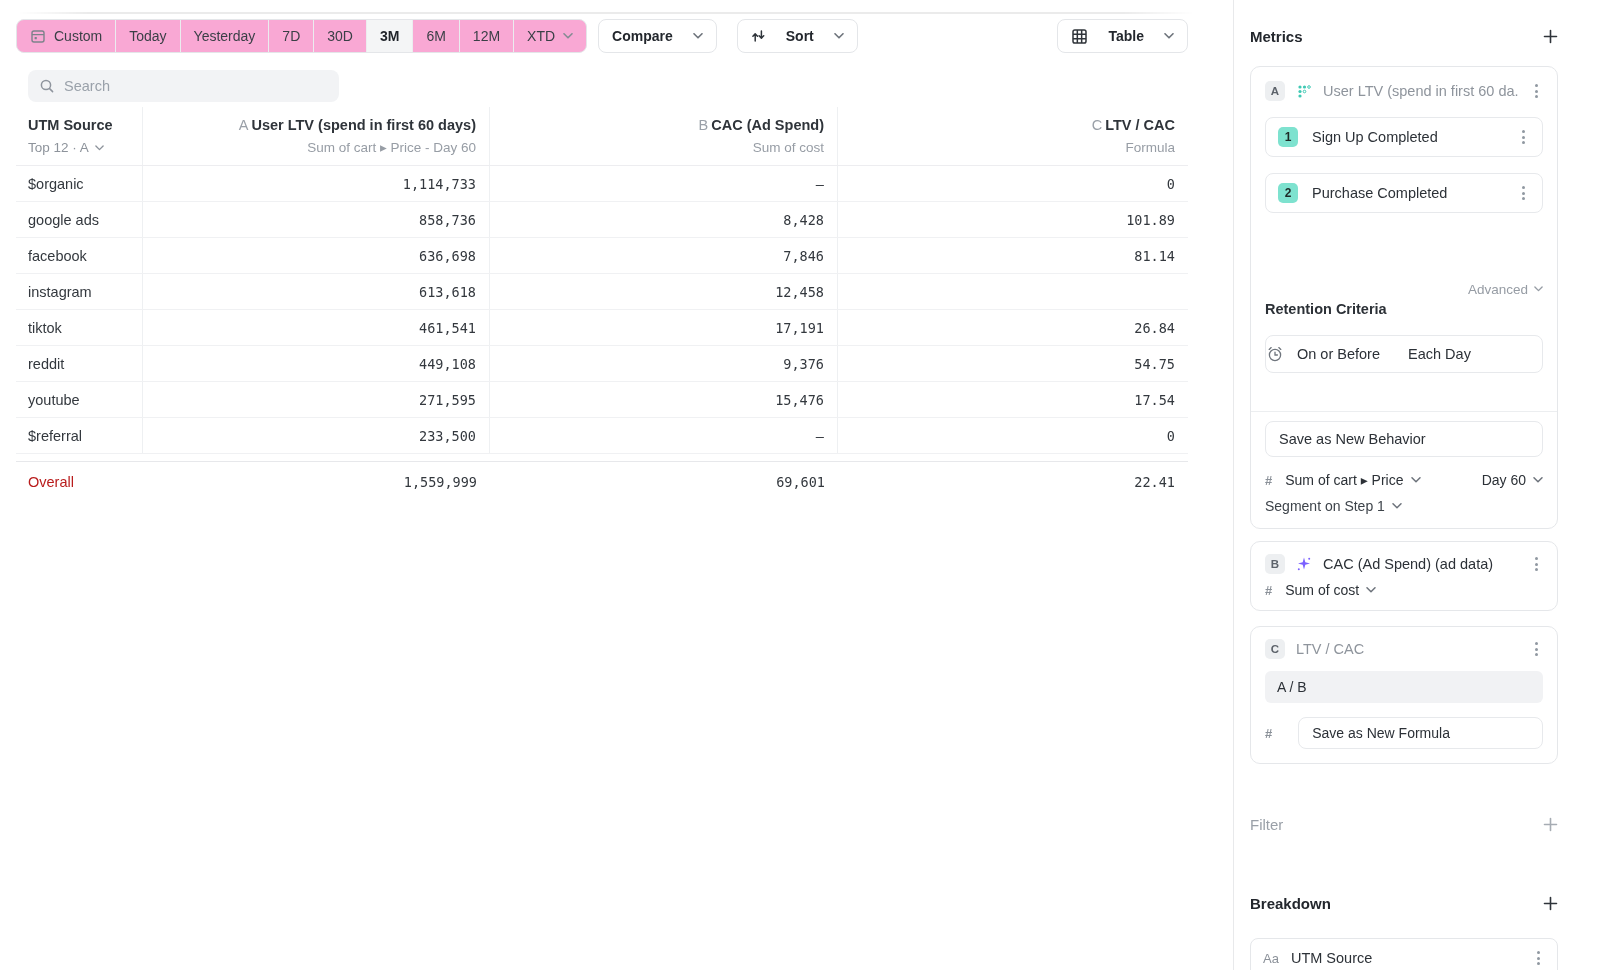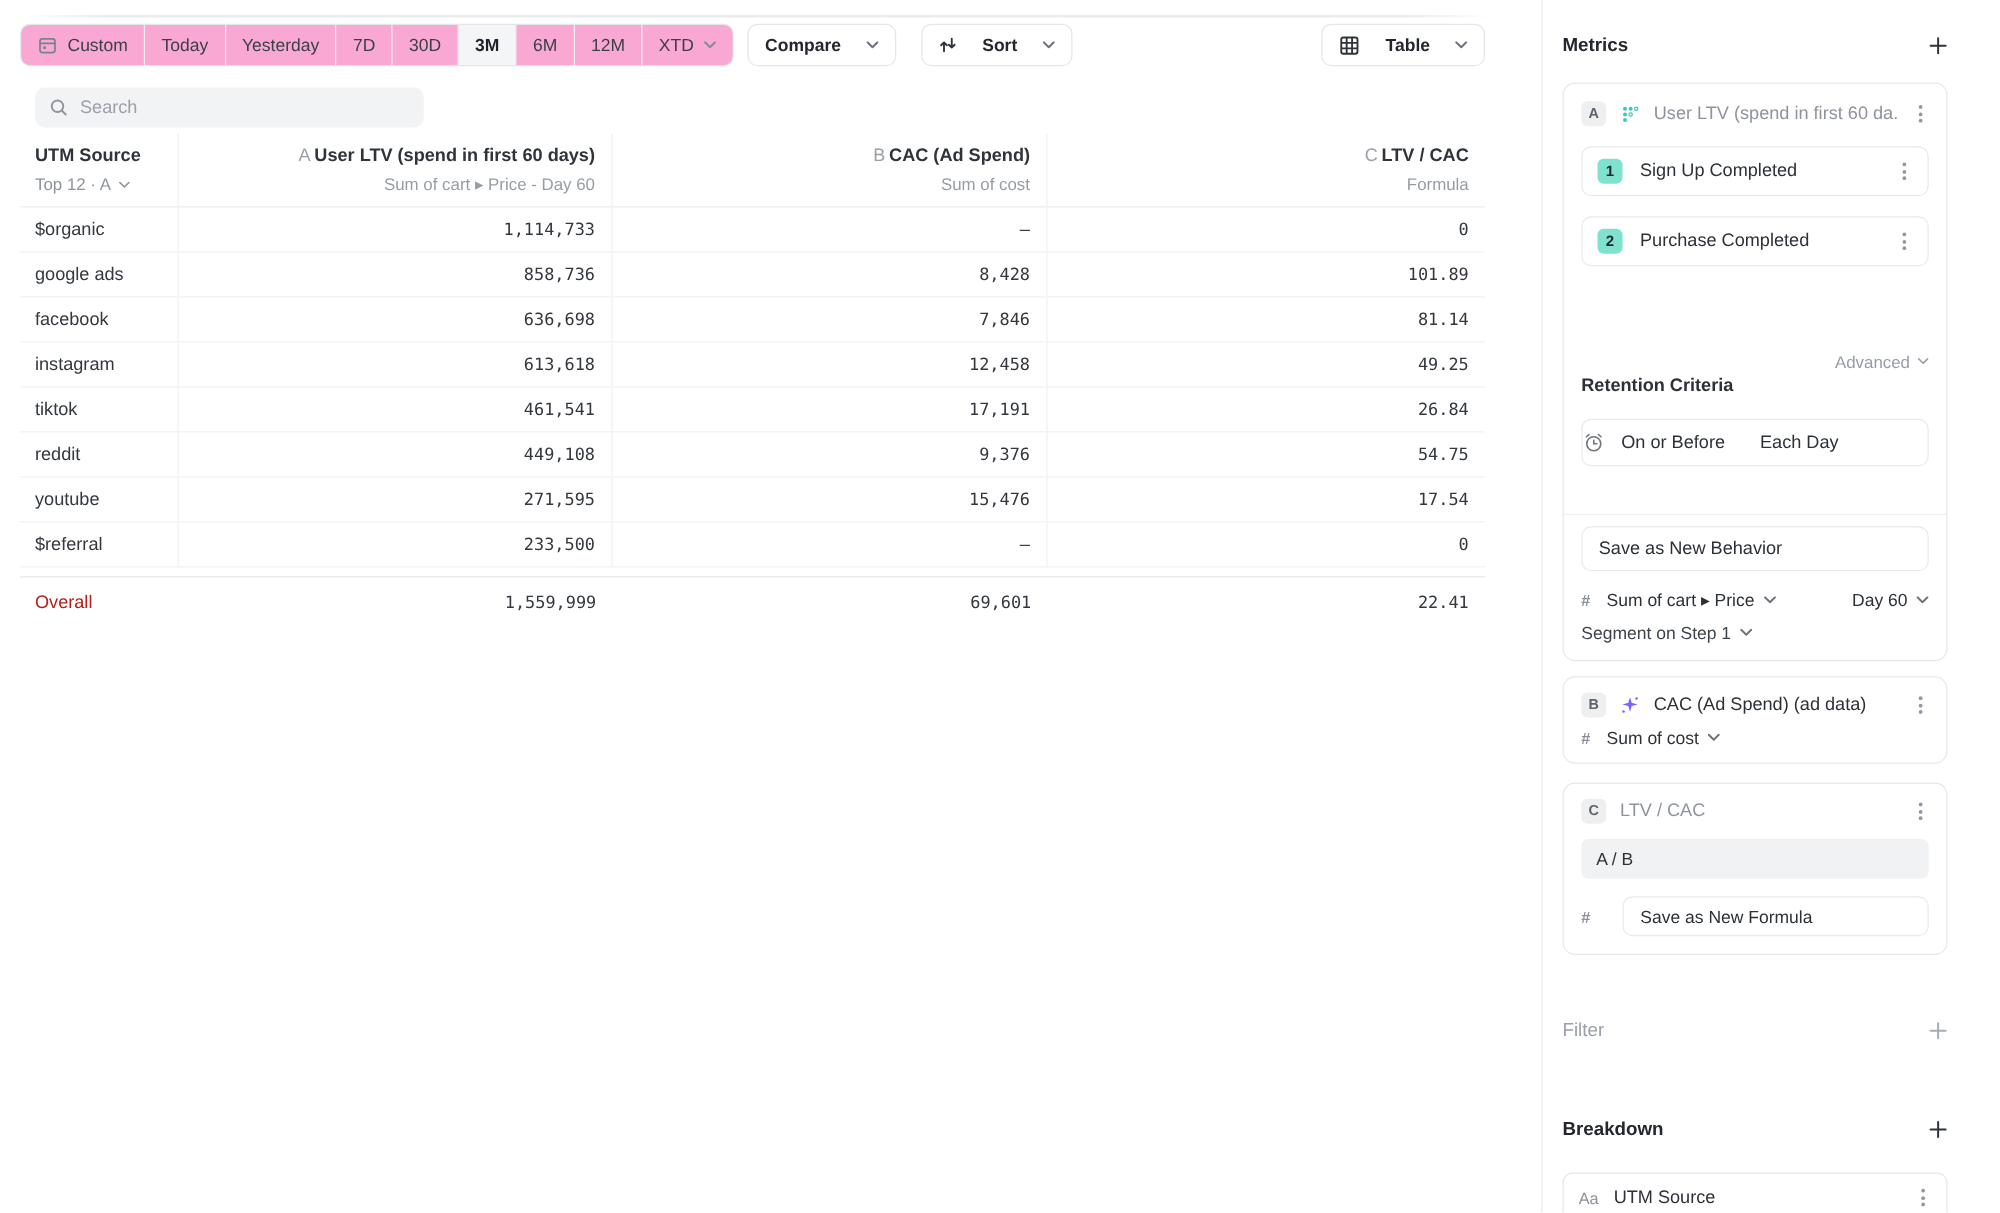--- a/index.html
+++ b/index.html
@@ -225,21 +225,20 @@
         <div class="trow grid4">
           <div class="tc utm b-r">facebook</div>
           <div class="tc num b-r">636,698</div>
           <div class="tc num b-r">7,846</div>
           <div class="tc num">81.14</div>
         </div>
         <div class="trow grid4">
           <div class="tc utm b-r">instagram</div>
           <div class="tc num b-r">613,618</div>
           <div class="tc num b-r">12,458</div>
-          <div class="tc num">49.25</div>
         </div>
         <div class="trow grid4">
           <div class="tc utm b-r">tiktok</div>
           <div class="tc num b-r">461,541</div>
           <div class="tc num b-r">17,191</div>
           <div class="tc num">26.84</div>
         </div>
         <div class="trow grid4">
           <div class="tc utm b-r">reddit</div>
           <div class="tc num b-r">449,108</div>

